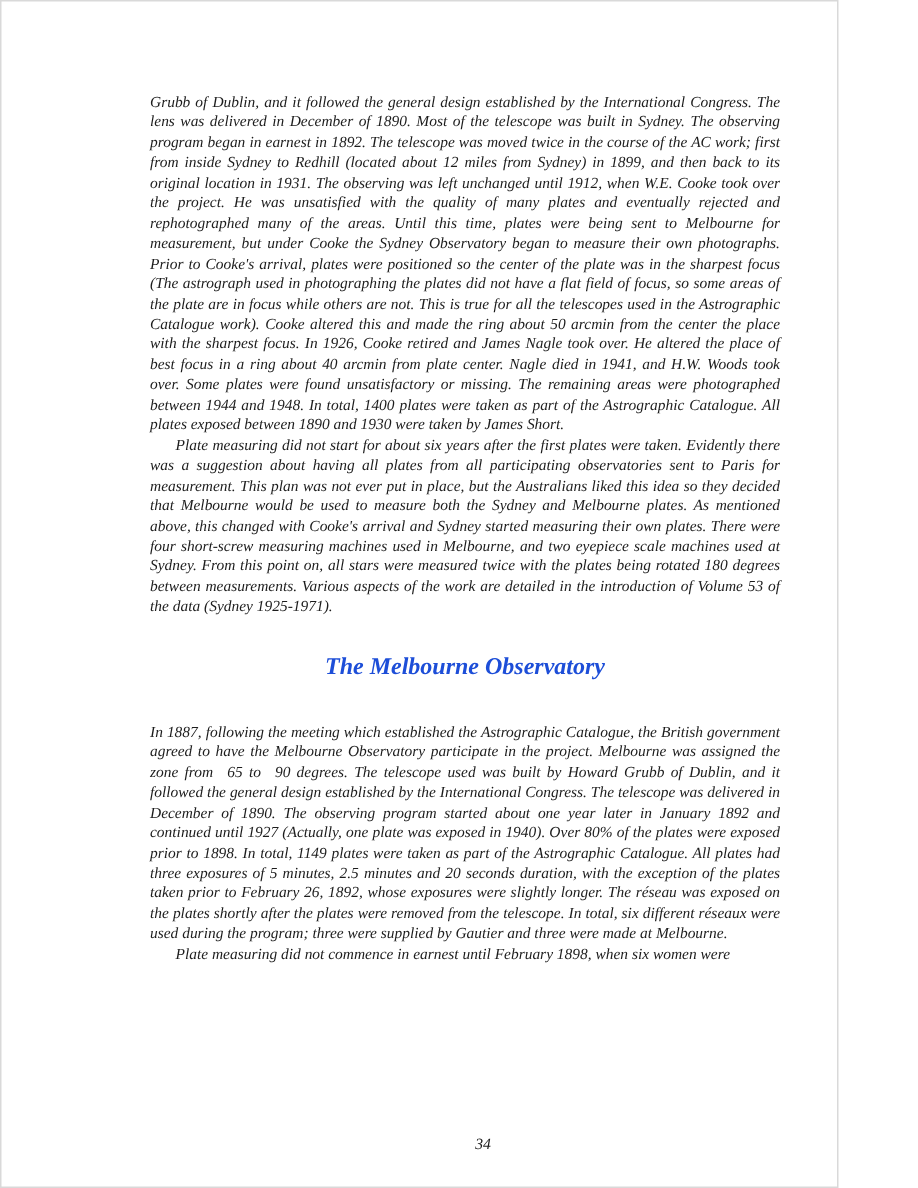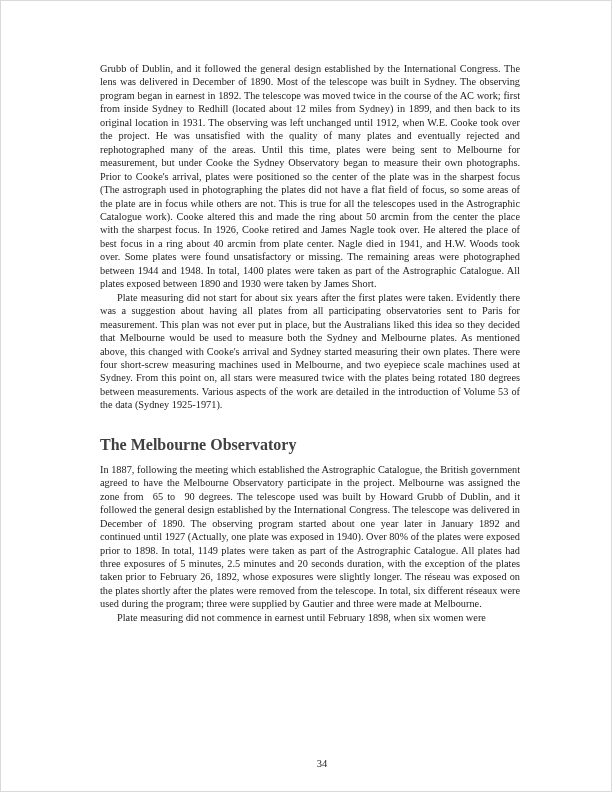--- a/index.html
+++ b/index.html
@@ -2,50 +2,52 @@
 <html><head>
 <meta charset="utf-8">
 <style>
   html, body {
     margin: 0;
     padding: 0;
     background: #ffffff;
   }
   .page {
     position: relative;
-    width: 612px;
+    width: 559px;
     height: 792px;
     background: #ffffff;
     box-shadow: inset 0 0 0 1px #d9d9d9;
     font-family: "Liberation Serif", serif;
     color: #1c1c1c;
     overflow: hidden;
+    font-style: italic;
   }
   .textblock {
     position: absolute;
     left: 100px;
     top: 62px;
     width: 420px;
   }
   .textblock p {
     margin: 0;
     font-size: 10.3px;
     line-height: 13.45px;
     text-align: justify;
     text-indent: 0;
   }
   .textblock p.indent {
     text-indent: 17px;
   }
   .textblock h2 {
-    margin: 24px 0 9px 0;
+    margin: 24px 0 28px 0;
     font-size: 16px;
     font-weight: bold;
     line-height: 18px;
-    color: #404040;
+    color: #1d4ed8;
+    text-align: center;
   }
   .pagenum {
     position: absolute;
     top: 758px;
     left: 16px;
     width: 612px;
     text-align: center;
     font-size: 10.5px;
     color: #1c1c1c;
   }

